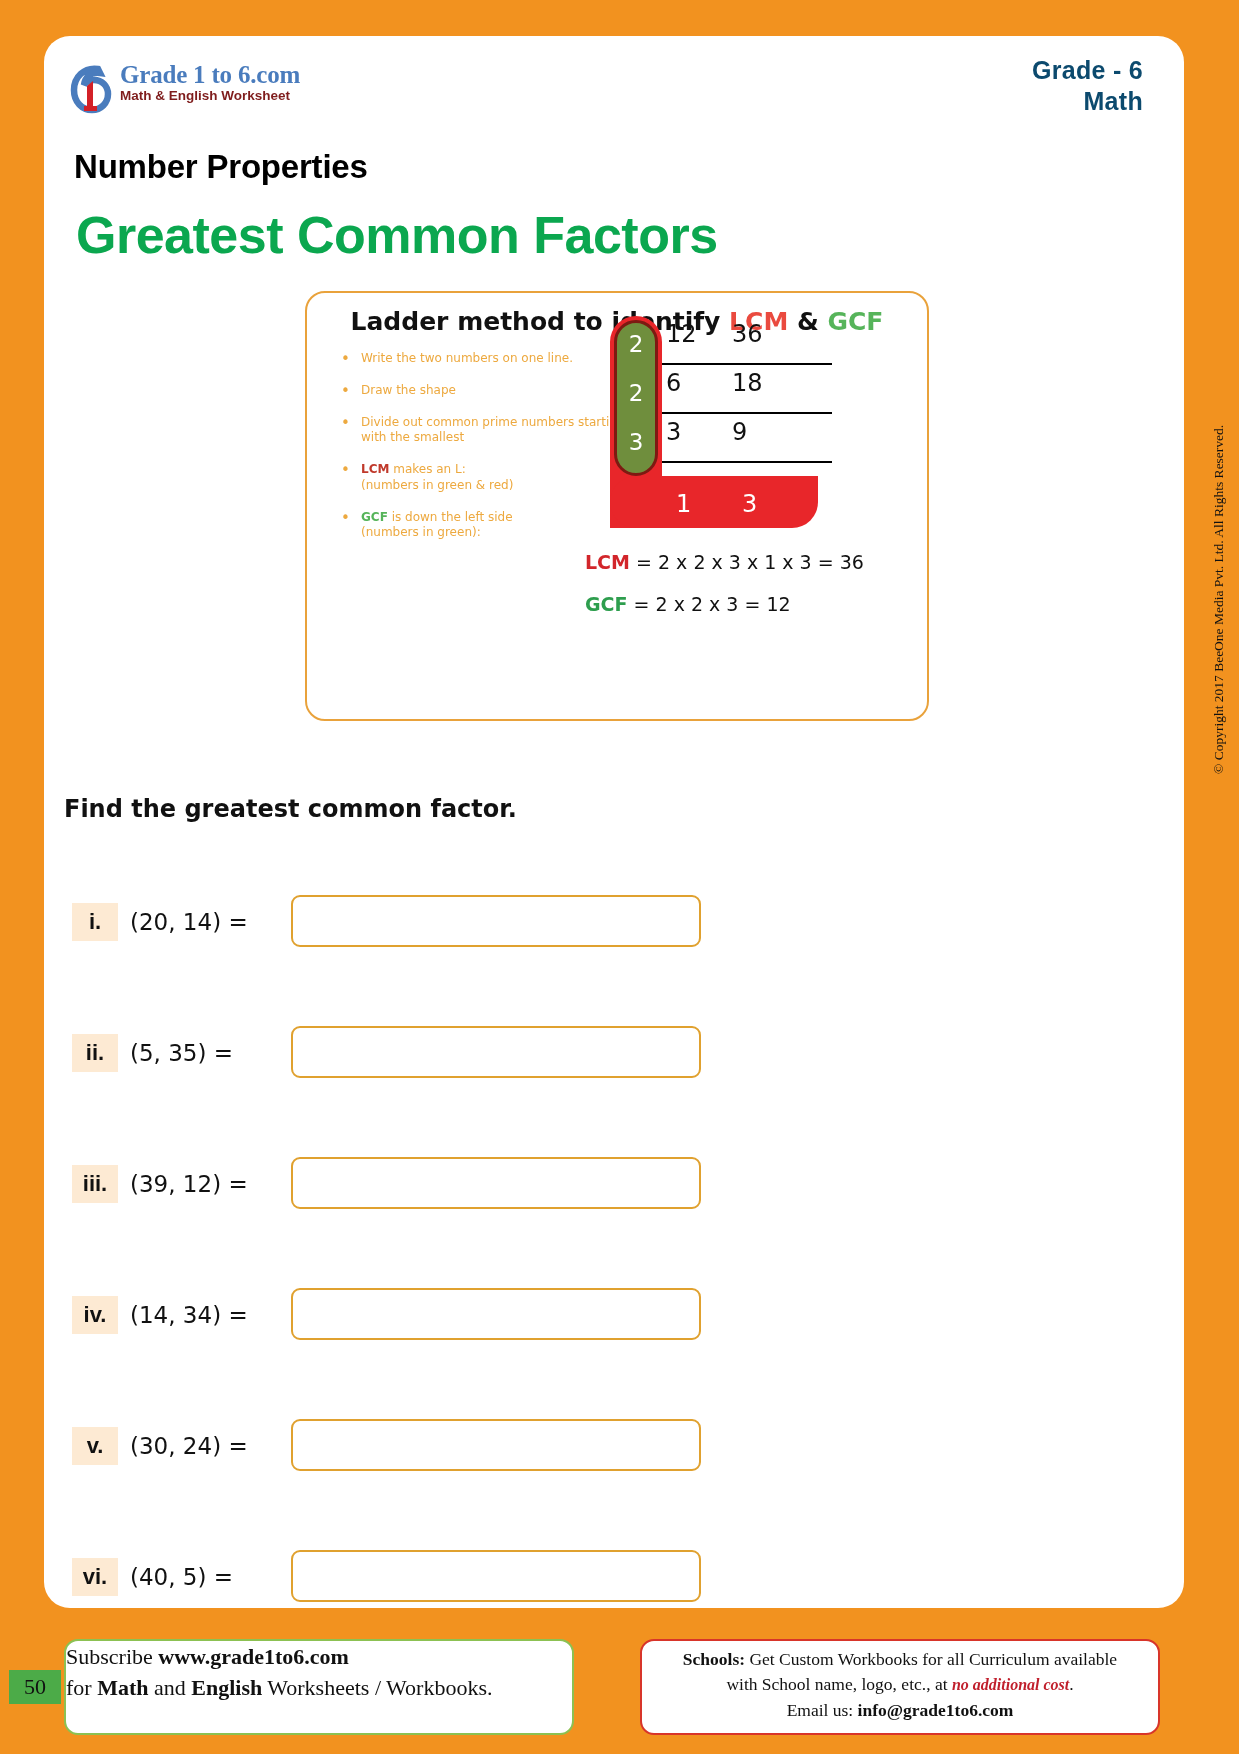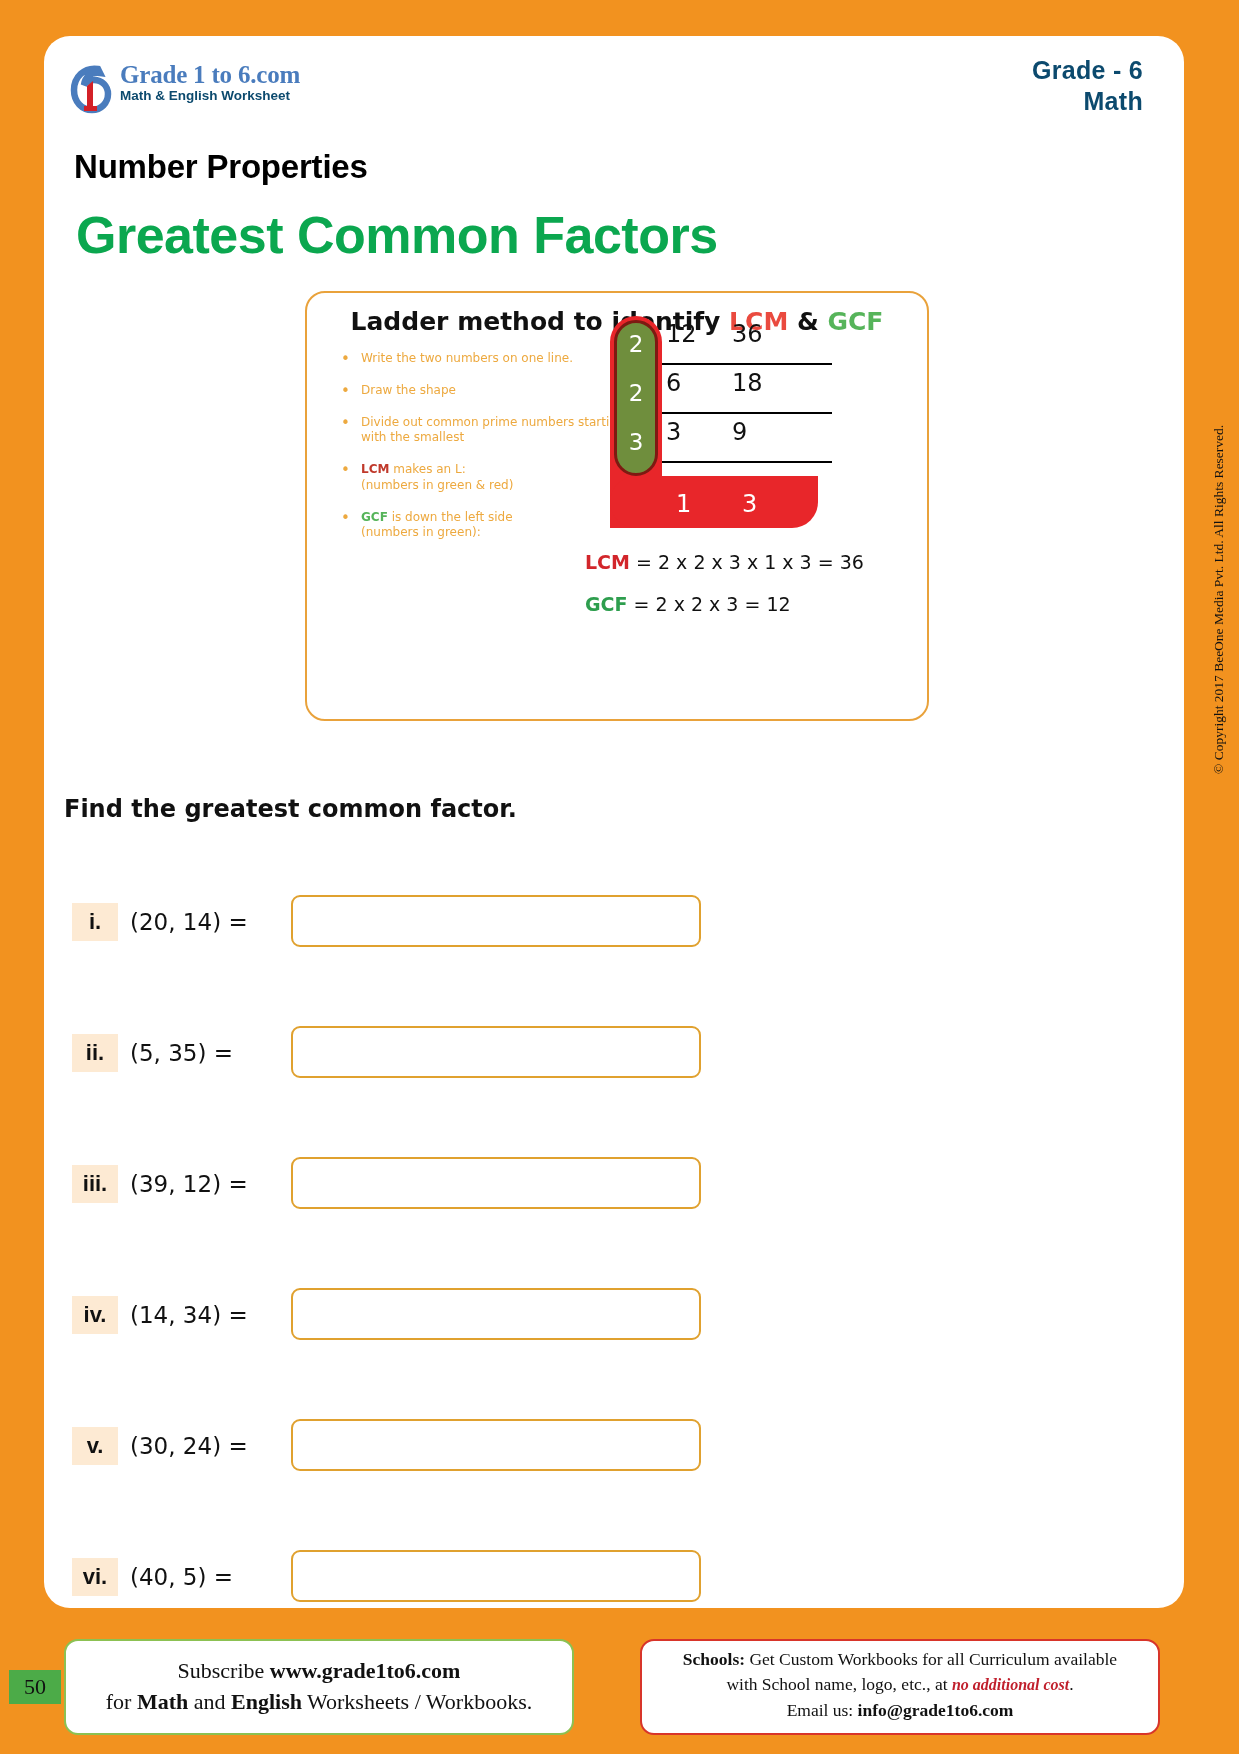--- a/index.html
+++ b/index.html
@@ -49,21 +49,21 @@
     font-weight: bold;
     font-size: 25px;
     color: #4a7cbd;
     line-height: 1.05;
     letter-spacing: -0.2px;
   }
   .logo-line2 {
     font-family: "Liberation Sans", sans-serif;
     font-weight: bold;
     font-size: 13.5px;
-    color: #0c4a6e;
+    color: #7f1d1d;
     line-height: 1.1;
     margin-top: 1px;
   }
 
   .grade-block {
     position: absolute;
     right: 96px; top: 55px;
     text-align: right;
     font-family: "Liberation Sans", sans-serif;
     font-weight: bold;
@@ -303,22 +303,20 @@
   .footer-left {
     position: absolute;
     left: 64px; top: 1639px;
     width: 510px; height: 96px;
     border: 2px solid #8cc152;
     border-radius: 14px;
     background: #fff;
     font-family: "Liberation Serif", serif;
     font-size: 22px;
     color: #111;
-    text-align: center;
-    padding-top: 14px;
     line-height: 1.42;
   }
   .footer-right {
     position: absolute;
     left: 640px; top: 1639px;
     width: 520px; height: 96px;
     border: 2px solid #d8352a;
     border-radius: 14px;
     background: #fff;
     font-family: "Liberation Serif", serif;

